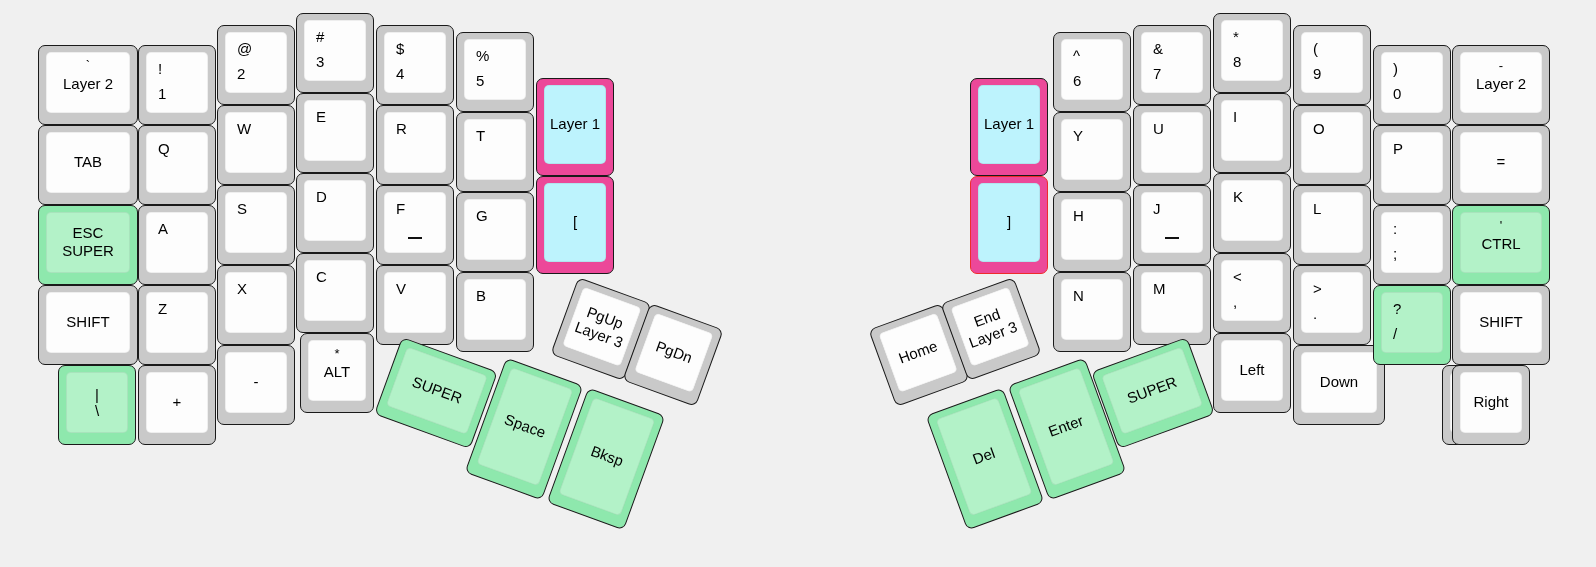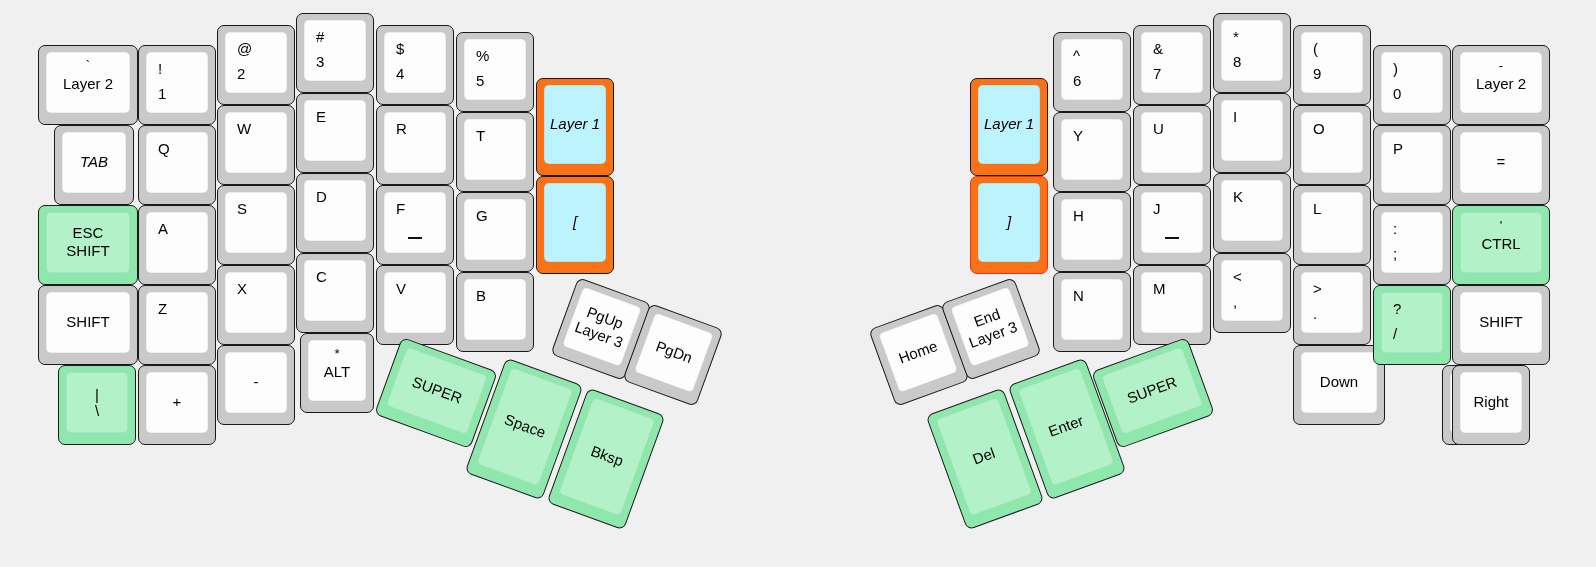--- a/index.html
+++ b/index.html
@@ -54,46 +54,46 @@
     position:absolute;
     left:50%;bottom:13px;
     width:14px;height:2px;
     background:#111;
     transform:translateX(-50%);
   }
 
   
   .key.green{background:#8ee8ad;}
   .key.green .cap{background:#b3f2c8;}
-  .key.cyan{background:#f97316;font-style:italic;}
+  .key.cyan{background:#ec4899;}
   .key.cyan .cap{background:#bdf3fd;}
   .key.sel{border:1.5px solid #ef2b2b;}
 
   
   .key.rot{transform-origin:center center;}
 </style>
 </head>
 <body>
 
 <div id="board">
     <div style="position: absolute; left: 0px; top: 0px; width: 100%; height: 100%;">
       <div class="key" style="left: 38px; top: 45px; width: 100px; height: 80px;">
         <div class="cap">
           <div class="legend"><span class="ctop">`</span><span class="cmid">Layer 2</span></div>
         </div>
       </div>
-      <div class="key" style="left: 54px; top: 125px; width: 80px; height: 80px; font-style: italic;">
+      <div class="key" style="left: 38px; top: 125px; width: 100px; height: 80px;">
         <div class="cap">
           <div class="legend center">TAB</div>
         </div>
       </div>
       <div class="key green" style="left: 38px; top: 205px; width: 100px; height: 80px;">
         <div class="cap">
           <div class="legend"><span class="twoline">ESC
-SHIFT</span></div>
+SUPER</span></div>
         </div>
       </div>
       <div class="key" style="left: 38px; top: 285px; width: 100px; height: 80px;">
         <div class="cap">
           <div class="legend center">SHIFT</div>
         </div>
       </div>
       <div class="key green" style="left: 58px; top: 365px; width: 78px; height: 80px;">
         <div class="cap">
           <div class="legend"><span class="ctop" style="top: 14px; font-size: 15px;">|</span><span class="cmid" style="transform: translateY(0%);">\</span></div>
@@ -317,20 +317,25 @@
       <div class="key" style="left: 1213px; top: 173px; width: 78px; height: 80px;">
         <div class="cap">
           <div class="legend"><span class="top">K</span></div>
         </div>
       </div>
       <div class="key" style="left: 1213px; top: 253px; width: 78px; height: 80px;">
         <div class="cap">
           <div class="legend"><span class="top">&lt;</span><span class="bot">,</span></div>
         </div>
       </div>
+      <div class="key" style="left: 1213px; top: 333px; width: 78px; height: 80px;">
+        <div class="cap">
+          <div class="legend center">Left</div>
+        </div>
+      </div>
       <div class="key" style="left: 1293px; top: 25px; width: 78px; height: 80px;">
         <div class="cap">
           <div class="legend"><span class="top">(</span><span class="bot">9</span></div>
         </div>
       </div>
       <div class="key" style="left: 1293px; top: 105px; width: 78px; height: 80px;">
         <div class="cap">
           <div class="legend"><span class="top">O</span></div>
         </div>
       </div>

